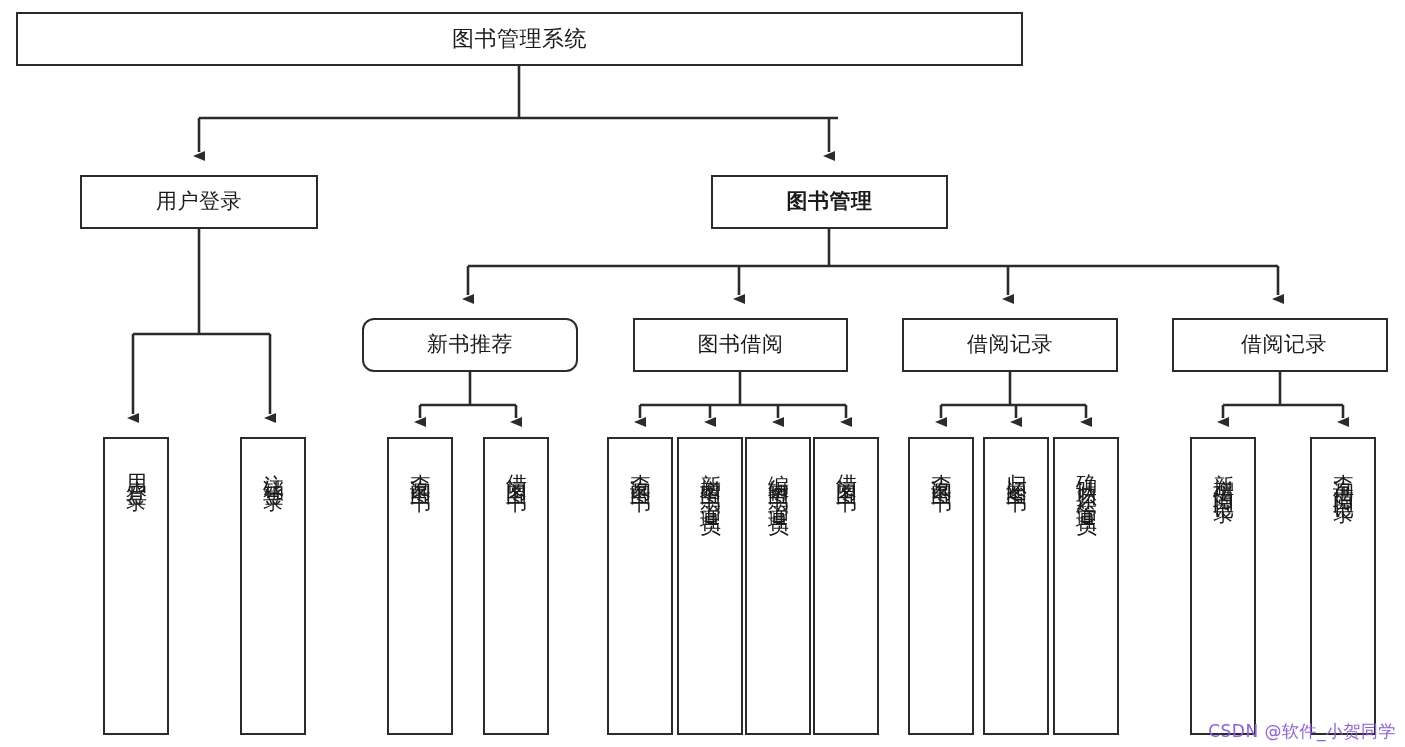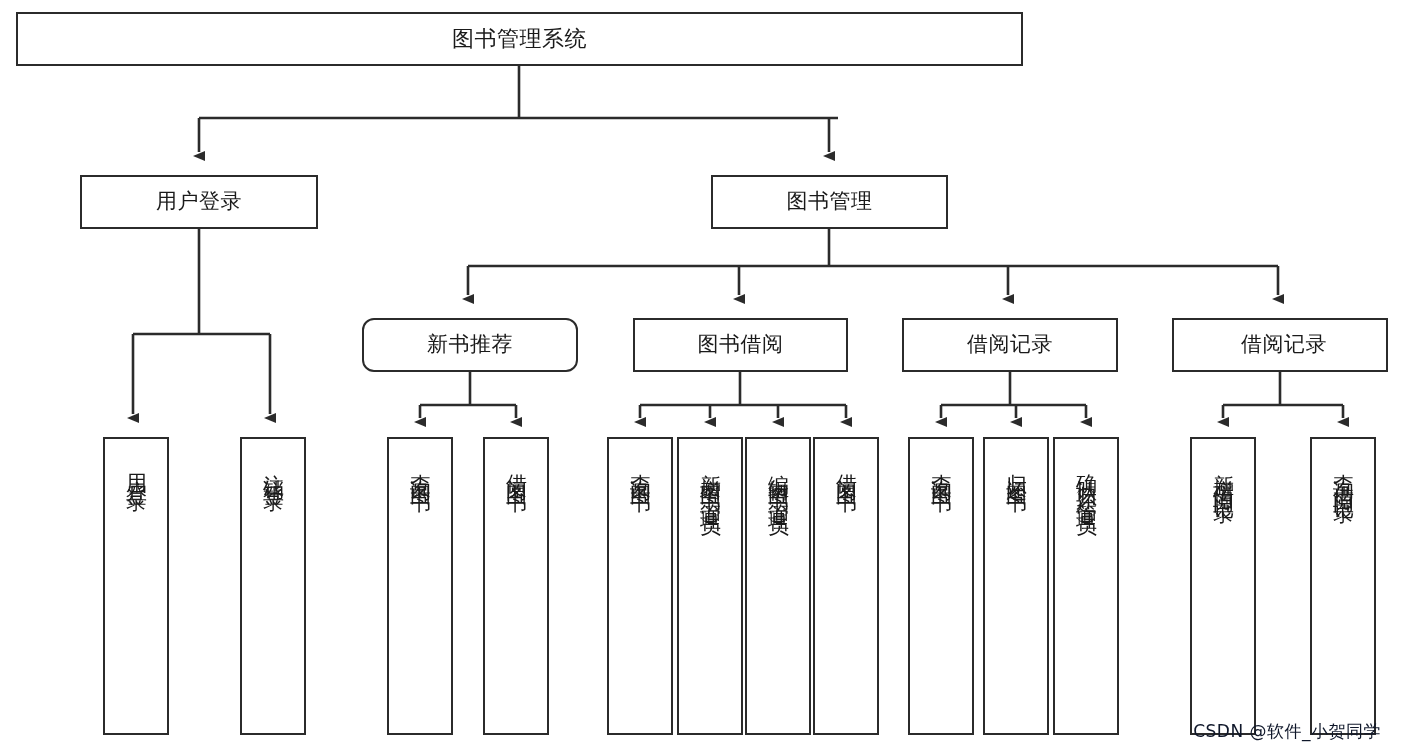--- a/index.html
+++ b/index.html
@@ -40,23 +40,23 @@
   .node.v .lbl{
     writing-mode:vertical-rl;
     text-orientation:upright;
     font-size:21px;
     line-height:1.0;
     letter-spacing:6px;
   }
 
   .watermark{
     position:absolute;
-    right:24px;bottom:4px;
+    right:9px;bottom:4px;
     font-size:17px;
-    color:#0f172a;
+    color:#8b5cf6;
     letter-spacing:0.5px;
     z-index:5;
     white-space:nowrap;
   }
 </style>
 </head>
 <body>
 
 <div id="canvas">
 
@@ -110,21 +110,21 @@
     </g>
   </svg>
 
   <div class="node root h" style="left:16px;top:12px;width:1007px;height:54px;">
     <span class="lbl">图书管理系统</span>
   </div>
 
   <div class="node h" style="left:80px;top:175px;width:238px;height:54px;">
     <span class="lbl">用户登录</span>
   </div>
-  <div class="node h" style="left:711px;top:175px;width:237px;height:54px;">
+  <div class="node h" style="left:711px;top:175px;width:237px;height:54px;font-weight:bold;">
     <span class="lbl">图书管理</span>
   </div>
 
   <div class="node h" style="left:362px;top:318px;width:216px;height:54px;border-radius:12px;">
     <span class="lbl">新书推荐</span>
   </div>
   <div class="node h" style="left:633px;top:318px;width:215px;height:54px;">
     <span class="lbl">图书借阅</span>
   </div>
   <div class="node h" style="left:902px;top:318px;width:216px;height:54px;">

